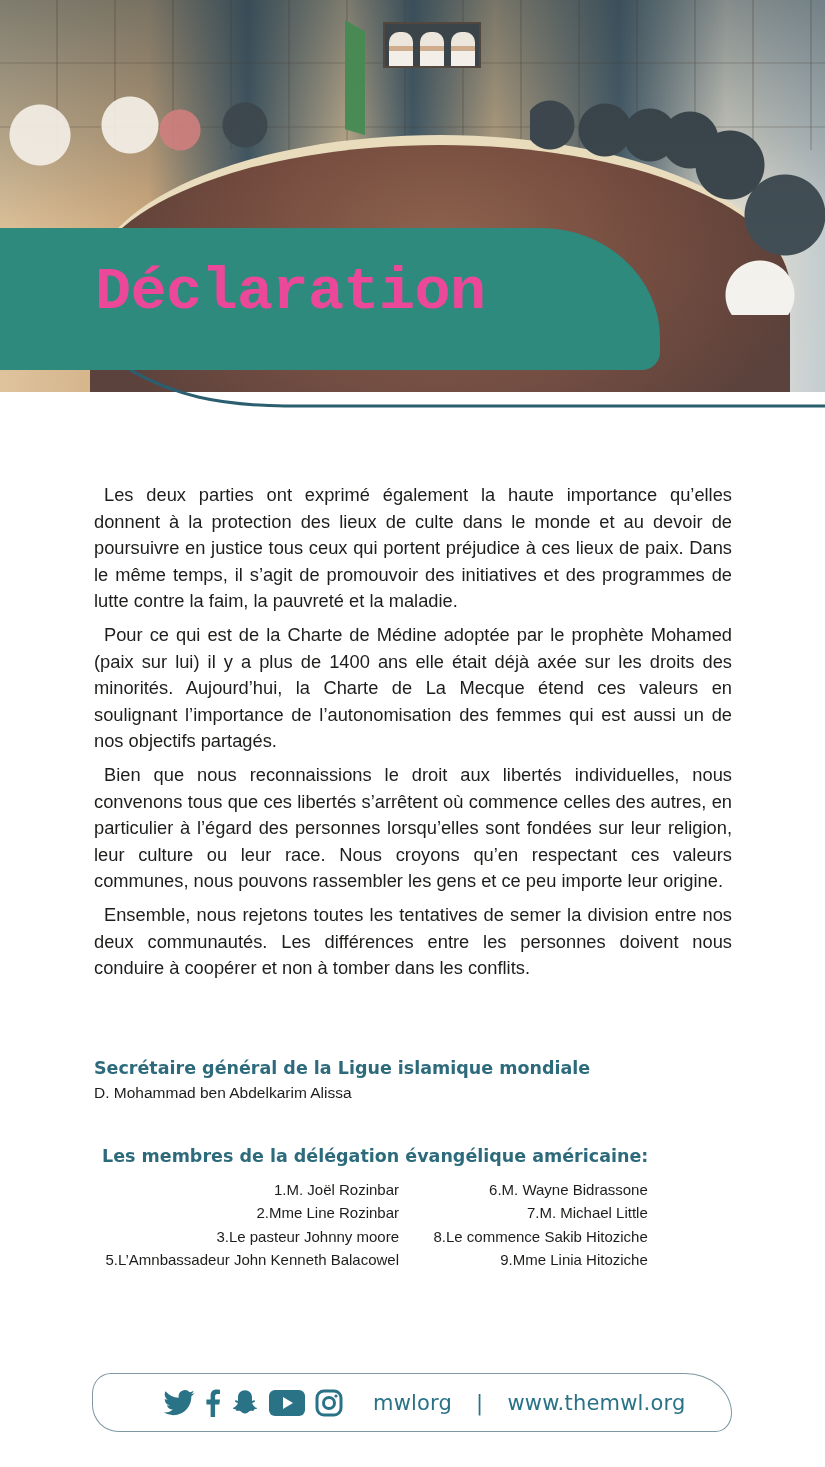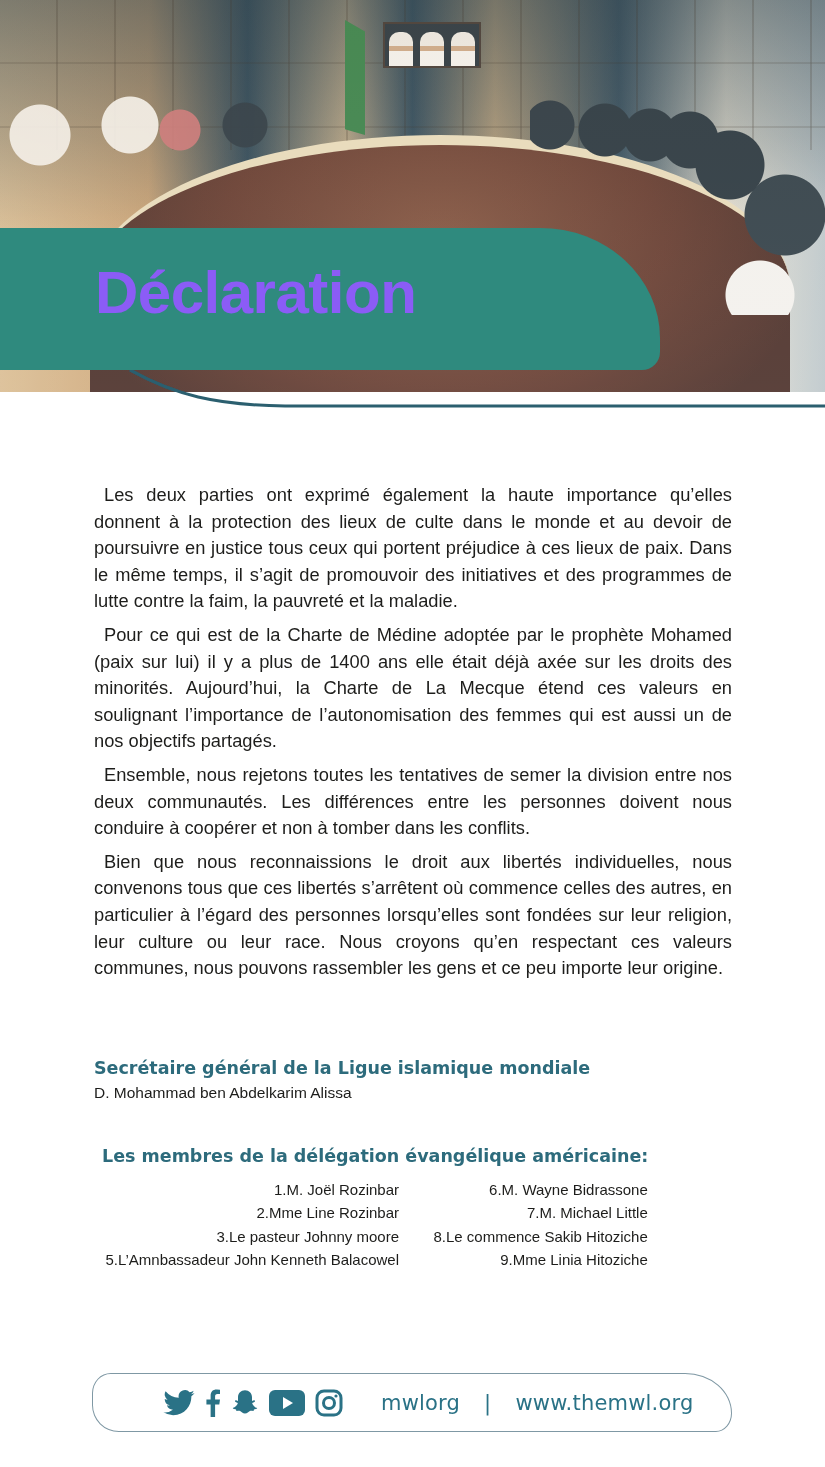--- a/index.html
+++ b/index.html
@@ -69,22 +69,22 @@
     }
     
     .title-banner {
       position: absolute; left: 0; top: 228px; width: 660px; height: 142px;
       background: #2f8a7e;
       border-radius: 0 120px 18px 0 / 0 110px 18px 0;
       z-index: 3;
     }
     .title-text {
       position: absolute; left: 95px; top: 258px; z-index: 4;
-      font-family: Liberation Sans, sans-serif;
-      font-size: 60px; font-weight: 600; color: #8b5cf6; letter-spacing: -0.5px;
+      font-family: Liberation Mono, monospace;
+      font-size: 60px; font-weight: 600; color: #ec4899; letter-spacing: -0.5px;
     }
     .header-curve {
       position: absolute; left: 0; top: 300px; width: 825px; height: 120px; z-index: 2;
     }
     
     .content {
       position: absolute; left: 94px; top: 482px; width: 638px;
       font-family: "Liberation Sans", sans-serif;
       font-size: 18.3px; line-height: 26.6px; color: #1d1d1b;
     }
@@ -121,21 +121,21 @@
       border-radius: 28px 70px 24px 40px / 30px 60px 28px 40px;
       box-sizing: border-box;
     }
     .footer-inner {
       position: absolute; left: 70px; top: 13px; height: 32px;
       display: flex; align-items: center; gap: 10px; color: #2a7286;
     }
     .social-icon { display: inline-flex; align-items: center; justify-content: center; }
     .footer-text {
       font-family: "DejaVu Sans", sans-serif; font-size: 21px; color: #2a7286;
-      margin-left: 28px; letter-spacing: 0.2px;
+      margin-left: 20px; letter-spacing: 0.2px;
     }
     .footer-sep { margin: 0 14px; }
   </style>
 </head>
 <body>
 
 <div class="photo">
   <div class="wall-panels"></div>
   <div class="flag"></div>
   <div class="portraits">
@@ -155,22 +155,22 @@
   <rect x="0" y="92" width="825" height="28" fill="#ffffff"></rect>
   <path d="M130 70 C175 95, 215 105, 285 106 L825 106" stroke="#2b5f6f" stroke-width="3" fill="none"></path>
 </svg>
 
 <div class="title-banner"></div>
 <div class="title-text">Déclaration</div>
 
 <div class="content">
   <p>Les deux parties ont exprimé également la haute importance qu’elles donnent à la protection des lieux de culte dans le monde et au devoir de poursuivre en justice tous ceux qui portent préjudice à ces lieux de paix. Dans le même temps, il s’agit de promouvoir des initiatives et des programmes de lutte contre la faim, la pauvreté et la maladie.</p>
   <p>Pour ce qui est de la Charte de Médine adoptée par le prophète Mohamed (paix sur lui) il y a plus de 1400 ans elle était déjà axée sur les droits des minorités. Aujourd’hui, la Charte de La Mecque étend ces valeurs en soulignant l’importance de l’autonomisation des femmes qui est aussi un de nos objectifs partagés.</p>
+  <p>Bien que nous reconnaissions le droit aux libertés individuelles, nous convenons tous que ces libertés s’arrêtent où commence celles des autres,  en particulier à l’égard des personnes lorsqu’elles sont fondées sur leur religion, leur culture ou leur race. Nous croyons qu’en respectant ces valeurs communes, nous pouvons rassembler les gens et ce peu importe leur origine.</p>
   <p>Ensemble, nous rejetons toutes les tentatives de semer la division entre nos deux communautés. Les différences entre les personnes doivent nous conduire à coopérer et non à tomber dans les conflits.</p>
-  <p>Bien que nous reconnaissions le droit aux libertés individuelles, nous convenons tous que ces libertés s’arrêtent où commence celles des autres,  en particulier à l’égard des personnes lorsqu’elles sont fondées sur leur religion, leur culture ou leur race. Nous croyons qu’en respectant ces valeurs communes, nous pouvons rassembler les gens et ce peu importe leur origine.</p>
 </div>
 
 <div class="sig-title">Secrétaire général de la Ligue islamique mondiale</div>
 <div class="sig-name">D. Mohammad ben Abdelkarim Alissa</div>
 
 <div class="members-title">Les membres de la délégation évangélique américaine:</div>
 <div class="members">
   <div class="col left">
     <div class="member"><span class="num">1.</span><span>M. Joël Rozinbar</span></div>
     <div class="member"><span class="num">2.</span><span>Mme Line Rozinbar</span></div>

